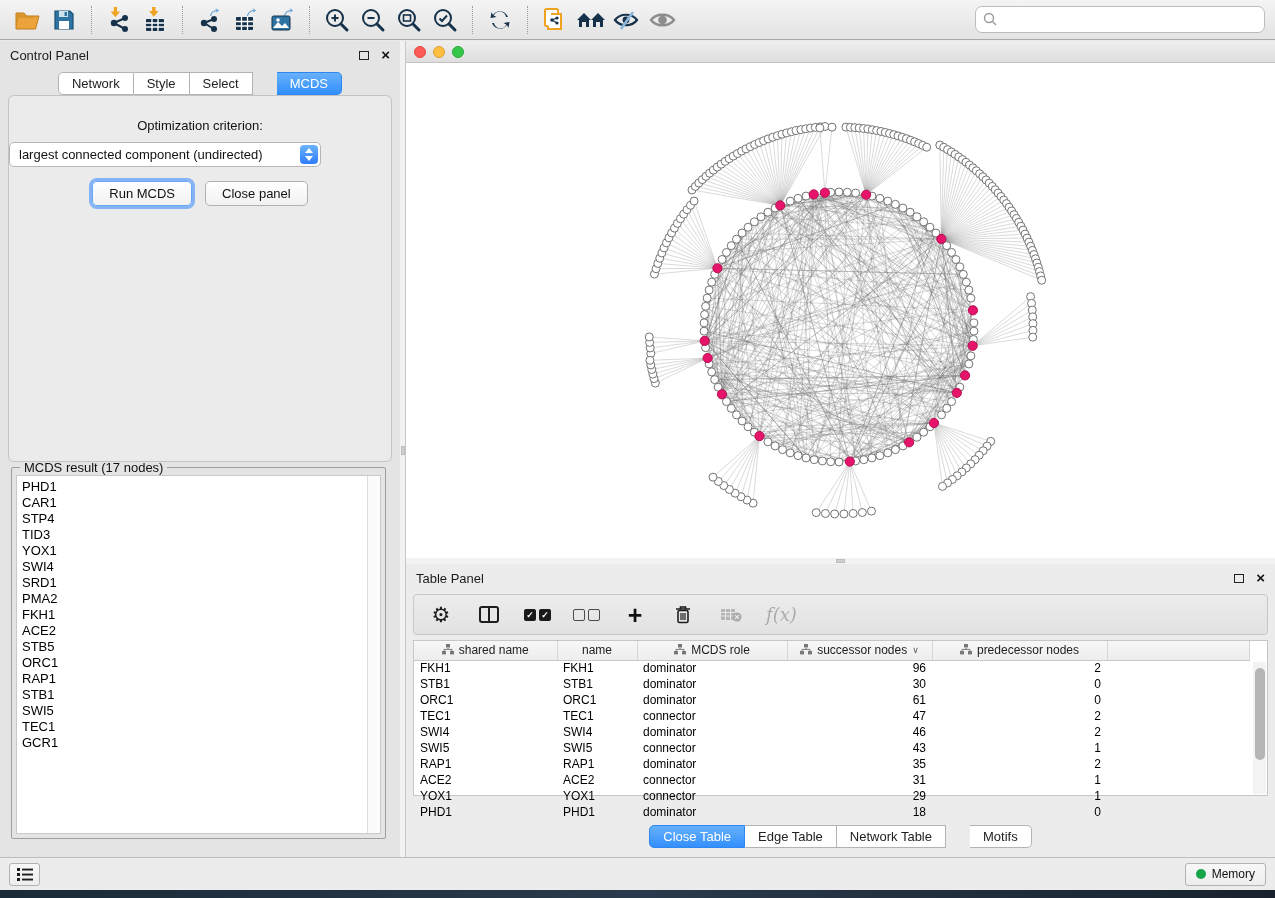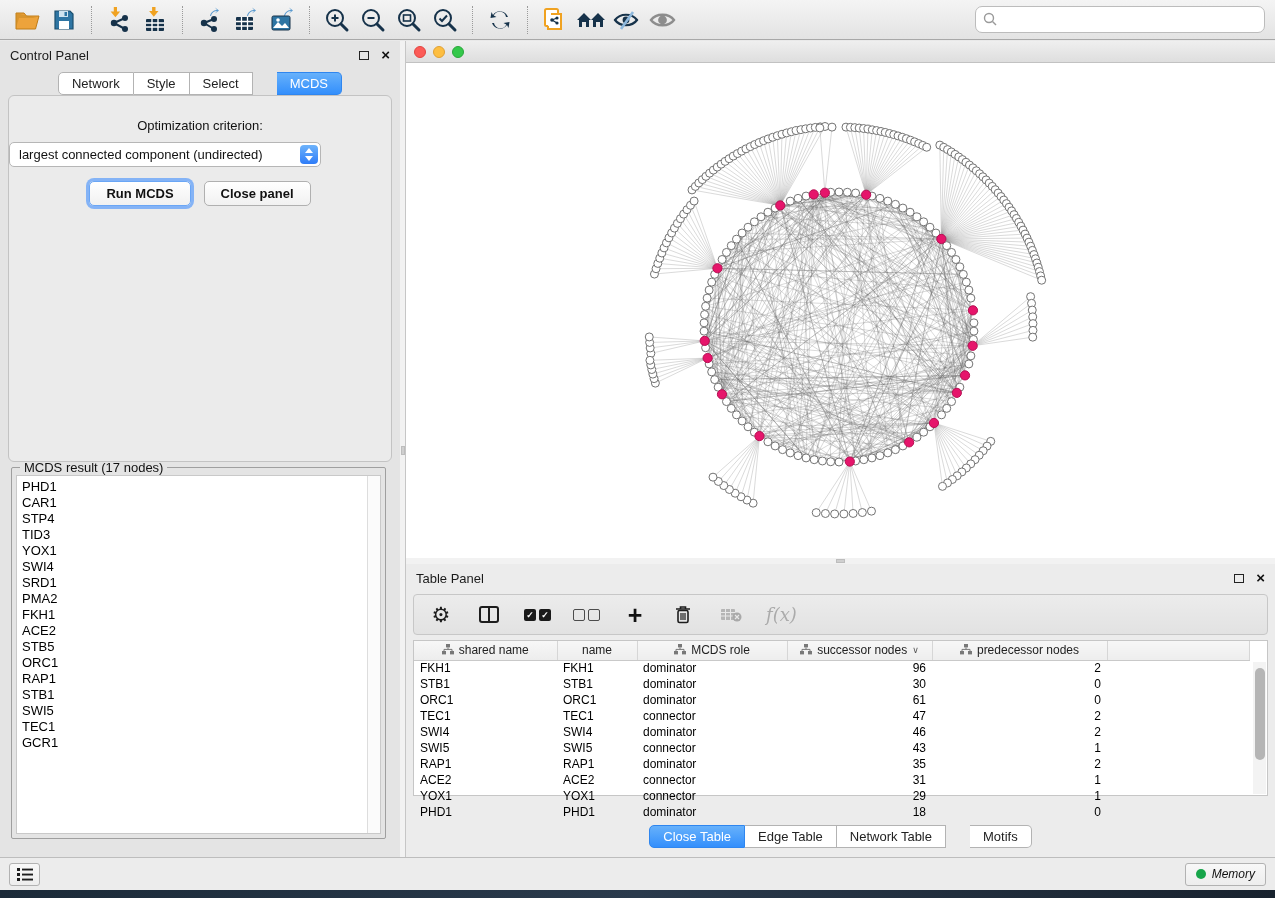--- a/index.html
+++ b/index.html
@@ -43,21 +43,21 @@
   .mac-select { width:312px; height:25px; background:#fff; border:1px solid #b6b6b6; border-radius:5px;
     display:flex; align-items:center; font-size:13px; color:#111; padding-left:9px; position:relative; }
   .mac-spinner { position:absolute; right:2px; top:2px; bottom:2px; width:18px; border-radius:4px;
     background:linear-gradient(#6db3fb,#2e7cf8); display:flex; flex-direction:column;
     align-items:center; justify-content:center; gap:3px; }
   .tri-up { width:0; height:0; border-left:4px solid transparent; border-right:4px solid transparent; border-bottom:5px solid #fff; }
   .tri-dn { width:0; height:0; border-left:4px solid transparent; border-right:4px solid transparent; border-top:5px solid #fff; }
   .btn-row { display:flex; justify-content:center; gap:13px; margin-top:14px; }
   .mac-btn { height:25px; padding:0 16px; background:linear-gradient(#ffffff,#f1f1f1);
     border:1px solid #b0b0b0; border-radius:5px; font-size:13px; color:#111;
-    display:flex; align-items:center;font-weight:bold; }
+    display:flex; align-items:center; }
   .mac-btn.focused { box-shadow:0 0 0 3px rgba(98,160,250,.75); border-color:#6aa6f5; }
 
   .result-fieldset { position:absolute; left:11px; right:14px; top:426px; bottom:18px;
     border:1px solid #9f9f9f; border-radius:2px;padding-left:44px; }
   .legend { position:absolute; top:-8px; left:8px; background:#e4e4e4; padding:0 4px; font-size:13px; color:#111; }
   .result-list { position:absolute; left:4px; right:4px; top:7px; bottom:4px; background:#fff;
     border:1px solid #c9c9c9; overflow:hidden; }
   .result-items { padding:3px 0 0 5px; font-size:13px; line-height:16px; color:#000; }
   .vscroll-track { position:absolute; top:0; right:0; bottom:0; width:13px; background:#fbfbfb; border-left:1px solid #ddd; }
 
@@ -103,21 +103,21 @@
   td.cname { padding-left:17px; }
   td.num { text-align:right; padding-right:12px; }
   .tscroll { position:absolute; right:1px; top:21px; bottom:1px; width:13px; background:#f3f3f3; }
   .tscroll .thumb { position:absolute; left:1.5px; width:10px; top:6px; height:92px; background:#b5b5b5; border-radius:5px; }
   .sort-chevron { font-size:9px; color:#555; }
 
   .tp-tabs { position:absolute; left:0; right:0; bottom:9px; display:flex; justify-content:center; }
 
   
   .status-bar { position:absolute; left:0; right:0; top:857px; height:33px; background:#ececec;
-    border-top:1px solid #bdbdbd; display:flex; align-items:center; padding:0 9px;font-style:italic; }
+    border-top:1px solid #bdbdbd; display:flex; align-items:center; padding:0 9px; }
   .list-btn { width:31px; height:23px; border:1px solid #b2b2b2; background:linear-gradient(#f8f8f8,#ededed);
     border-radius:3px; display:flex; align-items:center; justify-content:center; }
   .memory-btn { margin-left:auto; height:23px; border:1px solid #b2b2b2; background:linear-gradient(#f8f8f8,#ededed);
     border-radius:3px; display:flex; align-items:center; gap:6px; padding:0 10px; font-size:12px; color:#111; }
   .mem-dot { width:10px; height:10px; border-radius:50%; background:#17a54a; }
 </style>
 </head>
 <body>
 
 <div class="app">

